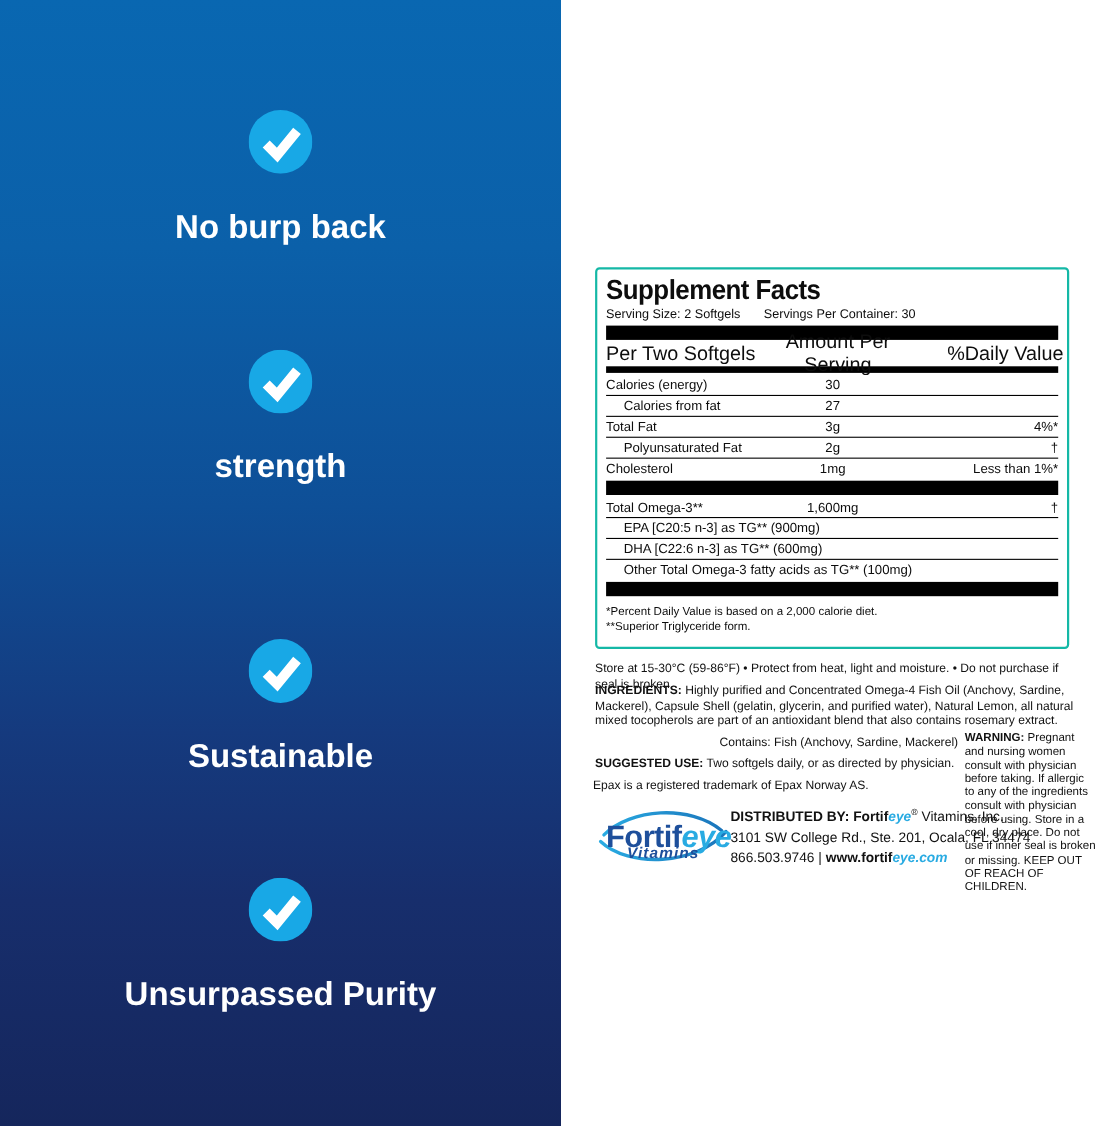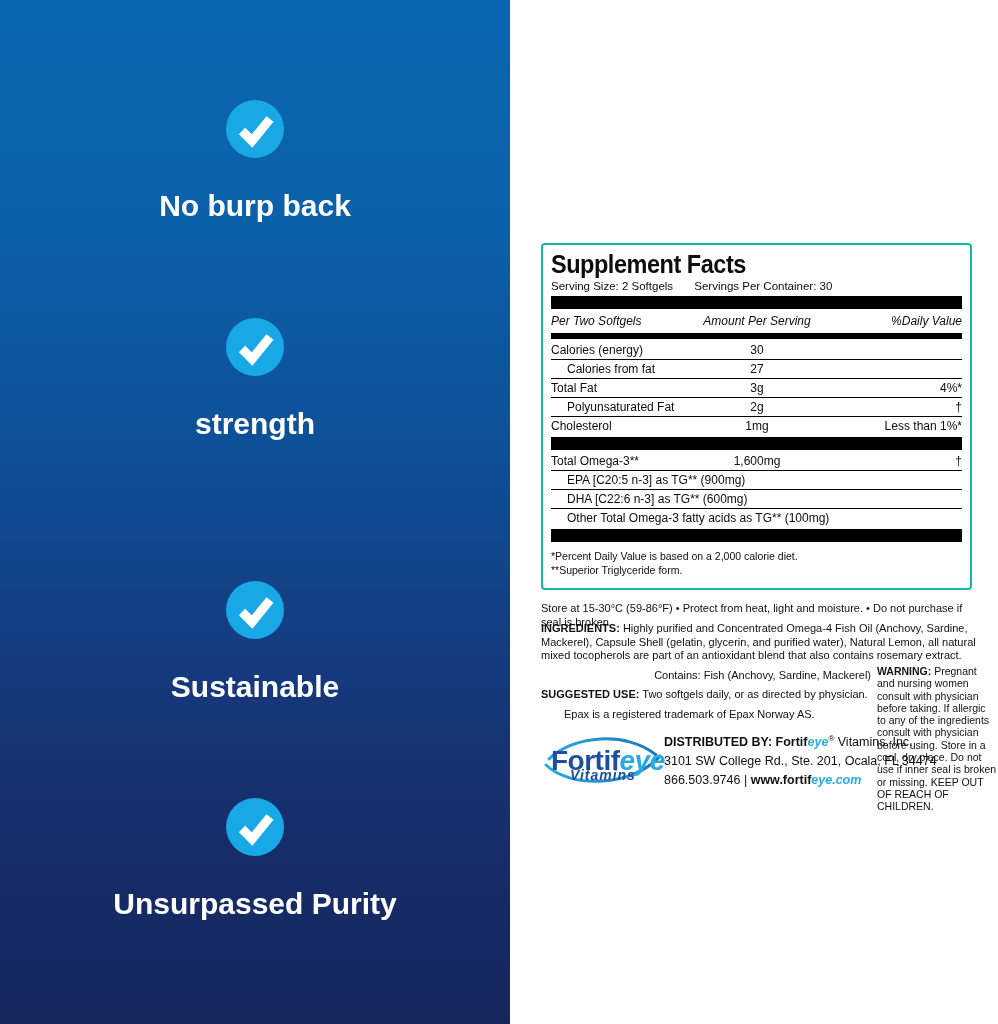--- a/index.html
+++ b/index.html
@@ -20,36 +20,36 @@
   
   .facts-box{position:absolute;left:541px;top:243px;width:431px;height:347px;box-sizing:border-box;
     border:2px solid #14b8a6;border-radius:4px;background:#ffffff;padding:3px 8px 0;color:#0d0d0d;}
   .facts-title{font-size:25px;font-weight:bold;letter-spacing:-0.5px;display:inline-block;
     transform:scaleX(0.94);transform-origin:left center;margin-top:2px;}
   .serving-line{font-size:11.5px;margin-top:1px;margin-bottom:4px;}
   .serving-line .sv2{margin-left:18px;}
   .bar{height:13px;background:#000;margin:2px 0;}
   .bar.thin{height:6px;}
   .hdr-row,.row{display:flex;align-items:center;font-size:12px;}
-  .hdr-row{height:20px;font-size:12px;font-style:italic;}
+  .hdr-row{height:20px;font-size:18px;}
   .row{height:18px;border-bottom:1px solid #000;}
   .row.nosep{border-bottom:none;}
   .row.indent .nm{padding-left:16px;}
   .nm{flex:1 1 auto;white-space:nowrap;}
   .amt{width:150px;text-align:center;flex:0 0 auto;}
   .dv{width:130px;text-align:right;flex:0 0 auto;}
   .footnotes{padding:5px 0 0;font-size:10.5px;line-height:14px;}
 
   
   .small-copy{position:absolute;color:#111;font-size:11px;line-height:14px;}
   .store-line{left:541px;top:601px;width:436px;}
   .ingredients{left:541px;top:622px;width:438px;line-height:13.5px;}
   .contains{left:541px;top:668px;width:330px;text-align:right;}
   .suggested{left:541px;top:687px;width:335px;}
-  .epax{left:564px;top:707px;width:335px;}
+  .epax{left:539px;top:707px;width:335px;}
   .warning{left:877px;top:665px;width:120px;font-size:10.5px;line-height:12.3px;}
   .b{font-weight:bold;}
   .i{font-style:italic;}
   .blue{color:#29abe2;}
   .sup{vertical-align:super;font-size:8px;line-height:0;}
 
   
   .logo{position:absolute;left:543px;top:729px;width:120px;height:64px;}
   .logo svg{position:absolute;left:0;top:0;}
   .logo-word{position:absolute;left:8px;top:16px;width:104px;text-align:right;font-size:28px;

